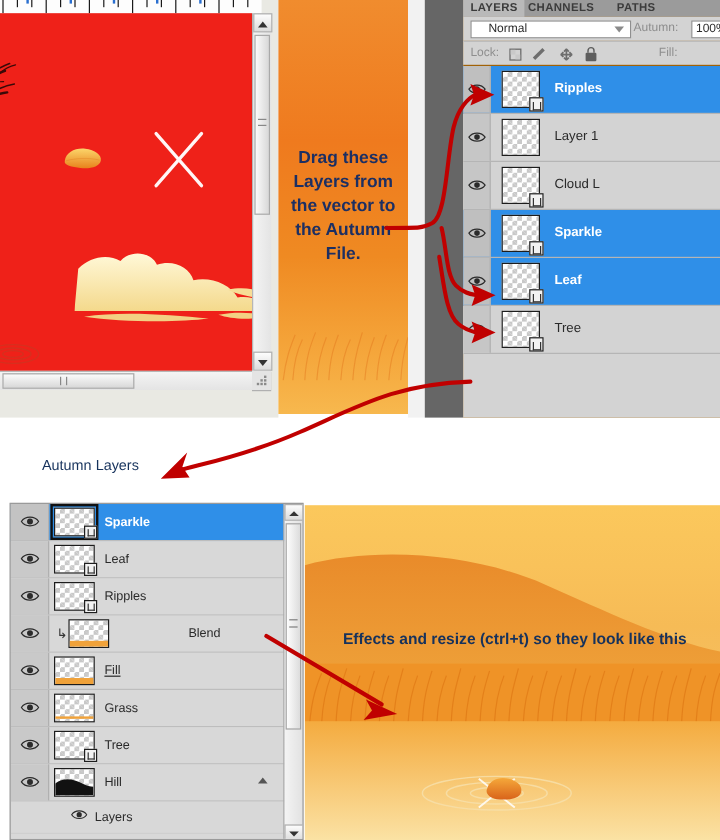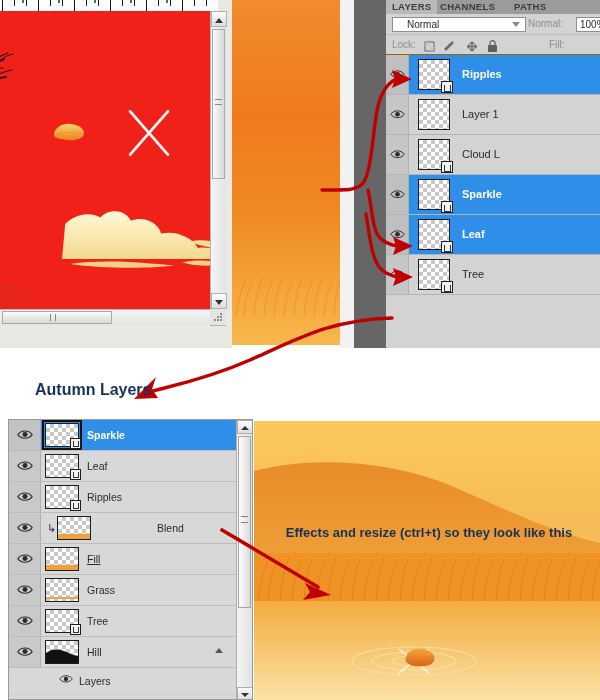--- a/index.html
+++ b/index.html
@@ -101,21 +101,21 @@
               border:1.2px solid #1d1d1d; }
   .so-badge:after { content:""; position:absolute; left:2px; top:3px; width:5px; height:6px;
               border:1px solid #333; border-top:0; }
   .ps-name { position:absolute; left:76px; top:13px; font-size:11px; color:#2a2a2a; }
   .ps-row.sel .ps-name { color:#ffffff; font-weight:bold; }
 
   
   .arrows-top { position:absolute; left:0; top:0; width:600px; height:430px; pointer-events:none; }
 
   
-  .autumn-head { position:absolute; left:35px; top:381px; font-size:16px; font-weight:bold; color:#16325c; }
+  .autumn-head { position:absolute; left:35px; top:381px; font-size:12px; font-weight:normal; color:#16325c; }
 
   
   .ps2 { position:absolute; left:8px; top:419px; width:245px; height:281px; background:#d8d8d8;
          border:1px solid #9a9a9a; overflow:hidden; }
   .ps2-list { position:absolute; left:0; top:0; width:228px; }
   .r2 { position:relative; height:31px; border-bottom:1px solid #bdbdbd; background:#d8d8d8; }
   .r2.sel { background:#2f8fe8; }
   .eye2 { position:absolute; left:0; top:0; width:32px; height:30px; background:#c9c9c9;
           border-right:1px solid #b0b0b0; display:flex; align-items:center; justify-content:center; }
   .r2.sel .eye2 { background:#c3c3c3; }
@@ -301,39 +301,40 @@
           <path d="M32 72 C33 56 36 46 40 36"></path>
         <path d="M42 72 C43 52 47 42 50 34"></path>
           <path d="M52 72 C53 56 56 46 60 38"></path>
         <path d="M62 72 C63 52 67 42 70 32"></path>
           <path d="M72 72 C73 56 76 46 80 36"></path>
         <path d="M82 72 C83 52 87 42 90 34"></path>
           <path d="M92 72 C93 56 96 46 100 38"></path>
         <path d="M102 72 C103 52 106 44 108 36"></path>
       </g>
     </svg>
+    <div class="instr-text">Drag these Layers from the vector to the Autumn File.</div>
   </div>
 
   <div class="ps-gutter-light"></div>
   <div class="ps-gutter" style="left:354px;width:32px"></div>
 
   <div class="ps-panel">
 
     <div class="ps-tabs">
       <div class="ps-tab active" style="left:0">LAYERS</div>
       <div class="ps-tab" style="left:48px">CHANNELS</div>
       <div class="ps-tab" style="left:122px">PATHS</div>
     </div>
 
     <div class="ps-blendrow">
       <div class="blend-select">Normal</div>
       <div class="blend-caret" style="left:126px;top:8px">
         <div class="tri" style="border-left:4px solid transparent;border-right:4px solid transparent;border-top:5px solid #8a8a8a"></div>
       </div>
-      <div class="op-label">Normal:</div>
+      <div class="op-label">Autumn:</div>
       <div class="op-val">100%</div>
     </div>
 
     <div class="ps-lockrow">
       <div class="lock-label">Lock:</div>
       <div class="lock-icons">
         <svg width="76" height="13" viewBox="0 0 76 13">
           <g fill="none" stroke="#6e6e6e" stroke-width="1.1">
             <rect x="1" y="2" width="9" height="9"></rect>
           </g>

